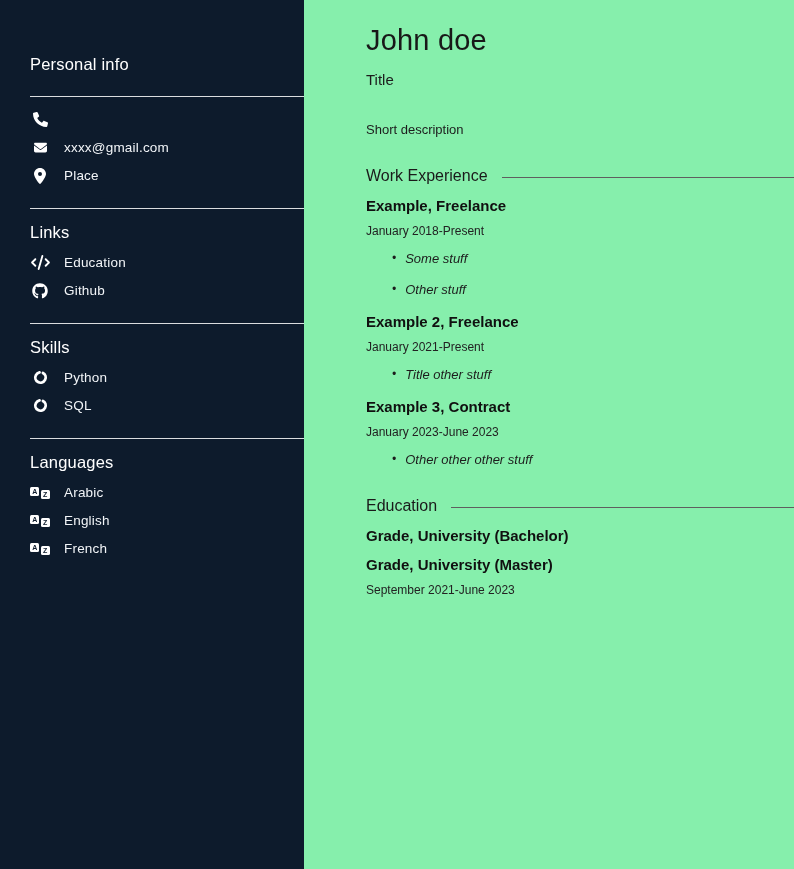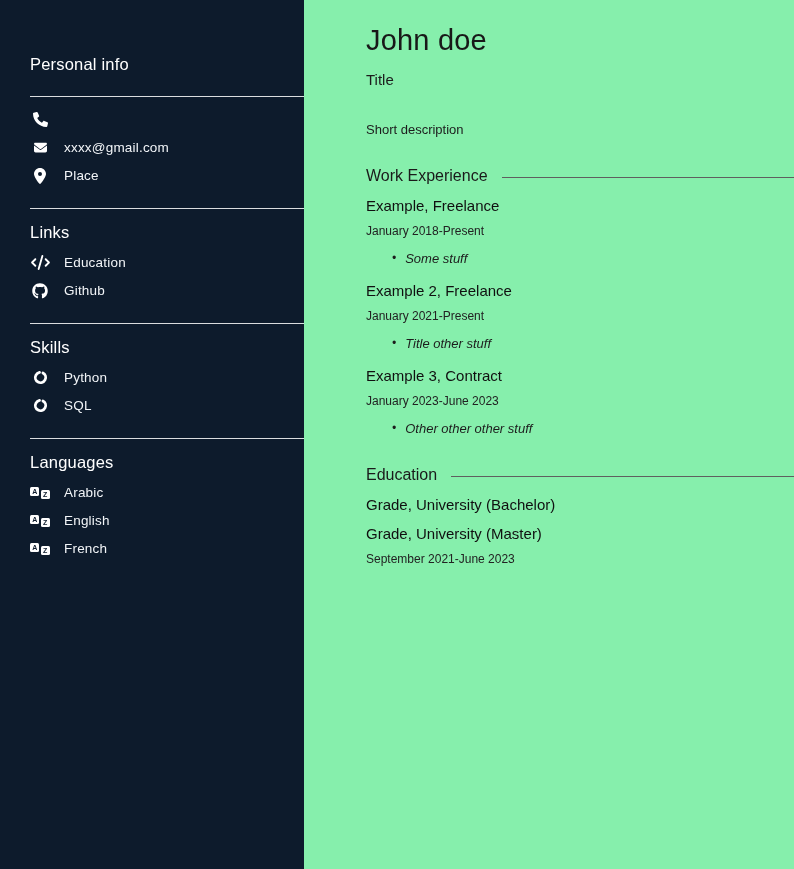--- a/index.html
+++ b/index.html
@@ -52,21 +52,21 @@
     color: var(--main-text, #1c1c1c);
   }
   .name { font-size: 29px; font-weight: 400; margin: 0; color: #181818; letter-spacing: 0.2px; }
   .job-title { font-size: 15px; margin-top: 14px; color: #1c1c1c; }
   .description { font-size: 13px; margin-top: 34px; color: #1c1c1c; }
 
   .sec-row { display: flex; align-items: baseline; margin-top: 30px; }
   .sec-label { font-size: 16px; white-space: nowrap; margin-right: 14px; color: #1a1a1a; }
   .sec-line { flex: 1; border-bottom: 1.4px solid #5f5f5f; transform: translateY(-3px); }
 
-  .entry-title { font-size: 15px; font-weight: 400; margin-top: 12px; color: #101010; }
+  .entry-title { font-size: 15px; font-weight: 700; margin-top: 12px; color: #101010; }
   .entry-dates { font-size: 12px; margin-top: 10px; color: #222; }
   ul.bullets { list-style: none; margin: 13px 0 0 0; padding: 0 0 0 26px; }
   ul.bullets li { font-size: 13px; margin-bottom: 16px; color: #1c1c1c; font-style: italic; }
   ul.bullets li::before { content: "•"; font-size: 12px; margin-right: 9px; position: relative; top: -1px; }
 </style>
 </head>
 <body>
 
 <div class="page">
 
@@ -190,20 +190,21 @@
 
     <div class="sec-row">
       <span class="sec-label">Work Experience</span>
       <span class="sec-line"></span>
     </div>
 
     <div class="entry-title">Example, Freelance</div>
     <div class="entry-dates">January 2018-Present</div>
     <ul class="bullets">
       <li>Some stuff</li>
+      <li>Other stuff</li>
     </ul>
 
     <div class="entry-title">Example 2, Freelance</div>
     <div class="entry-dates">January 2021-Present</div>
     <ul class="bullets">
       <li>Title other stuff</li>
     </ul>
 
     <div class="entry-title">Example 3, Contract</div>
     <div class="entry-dates">January 2023-June 2023</div>

